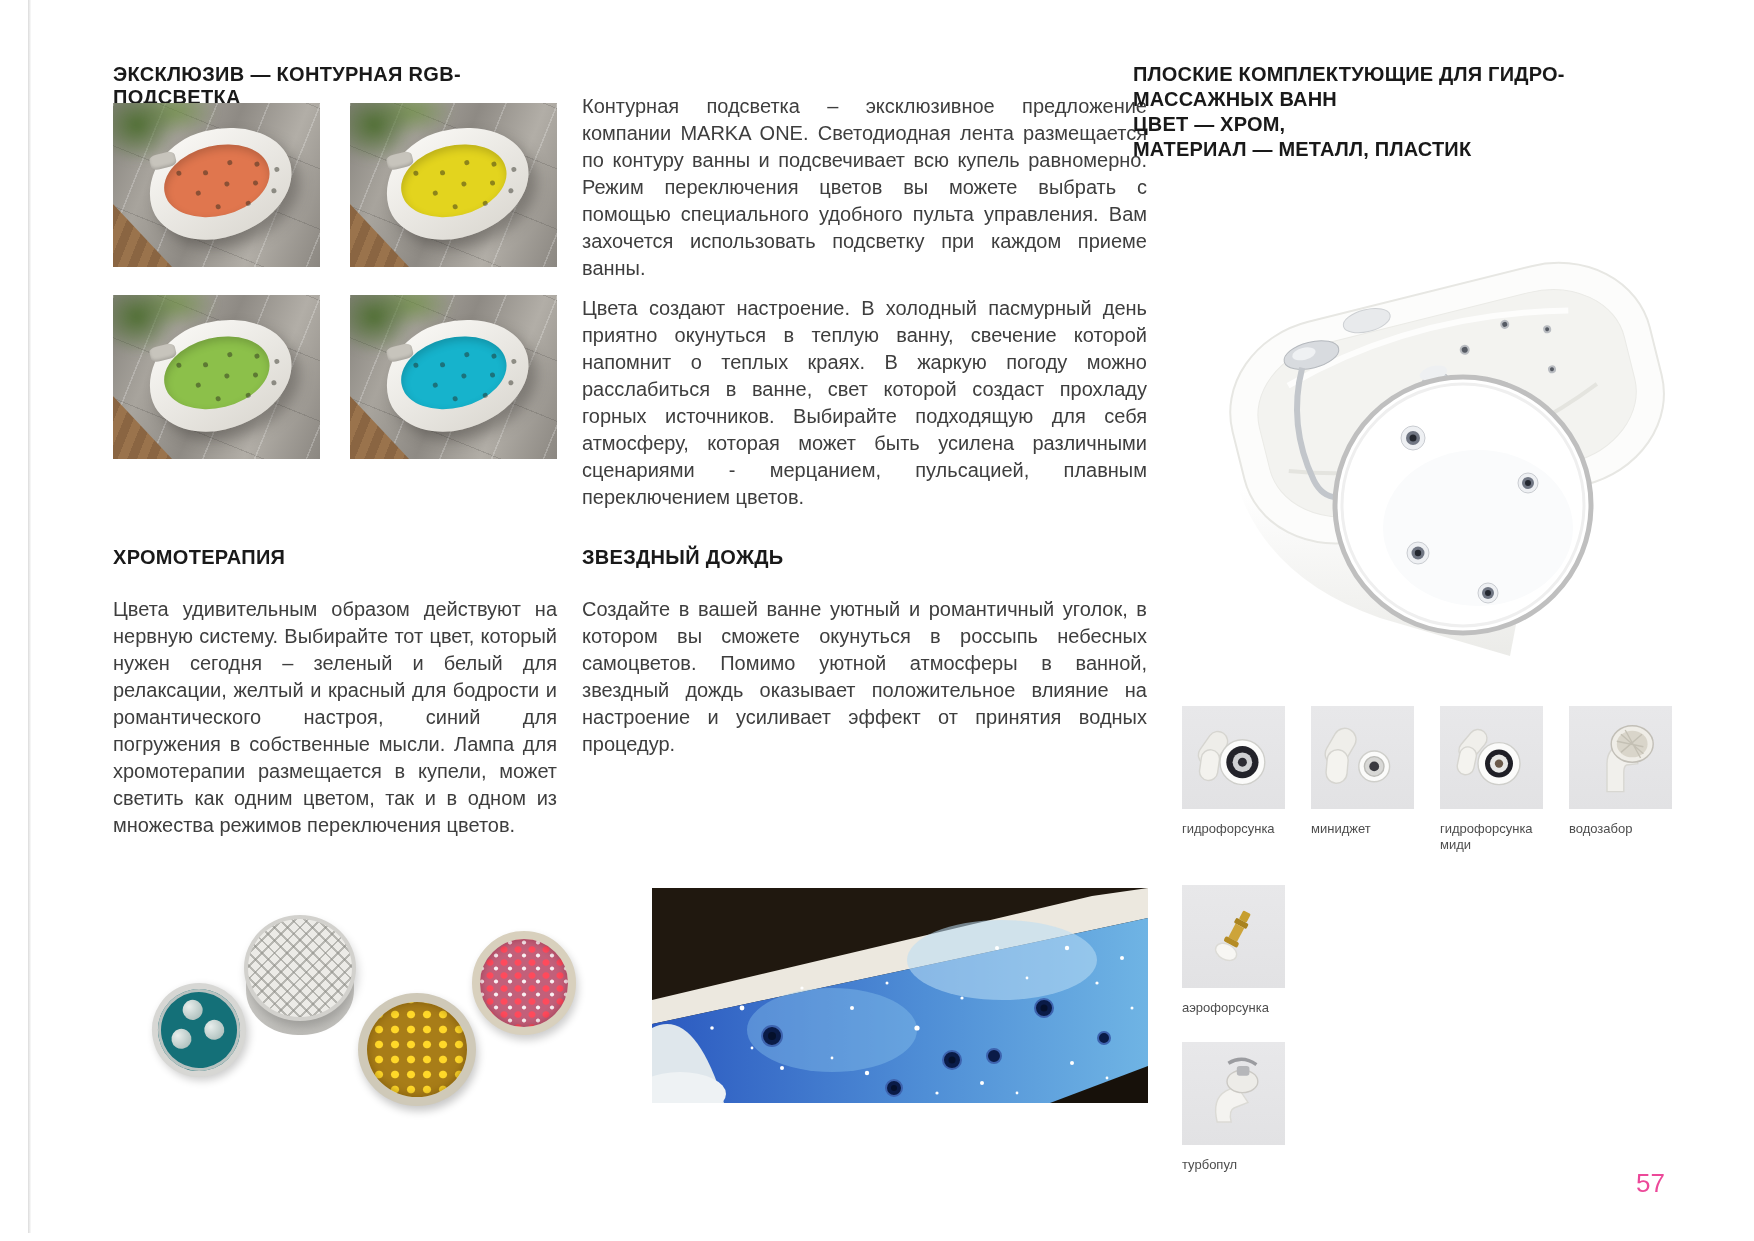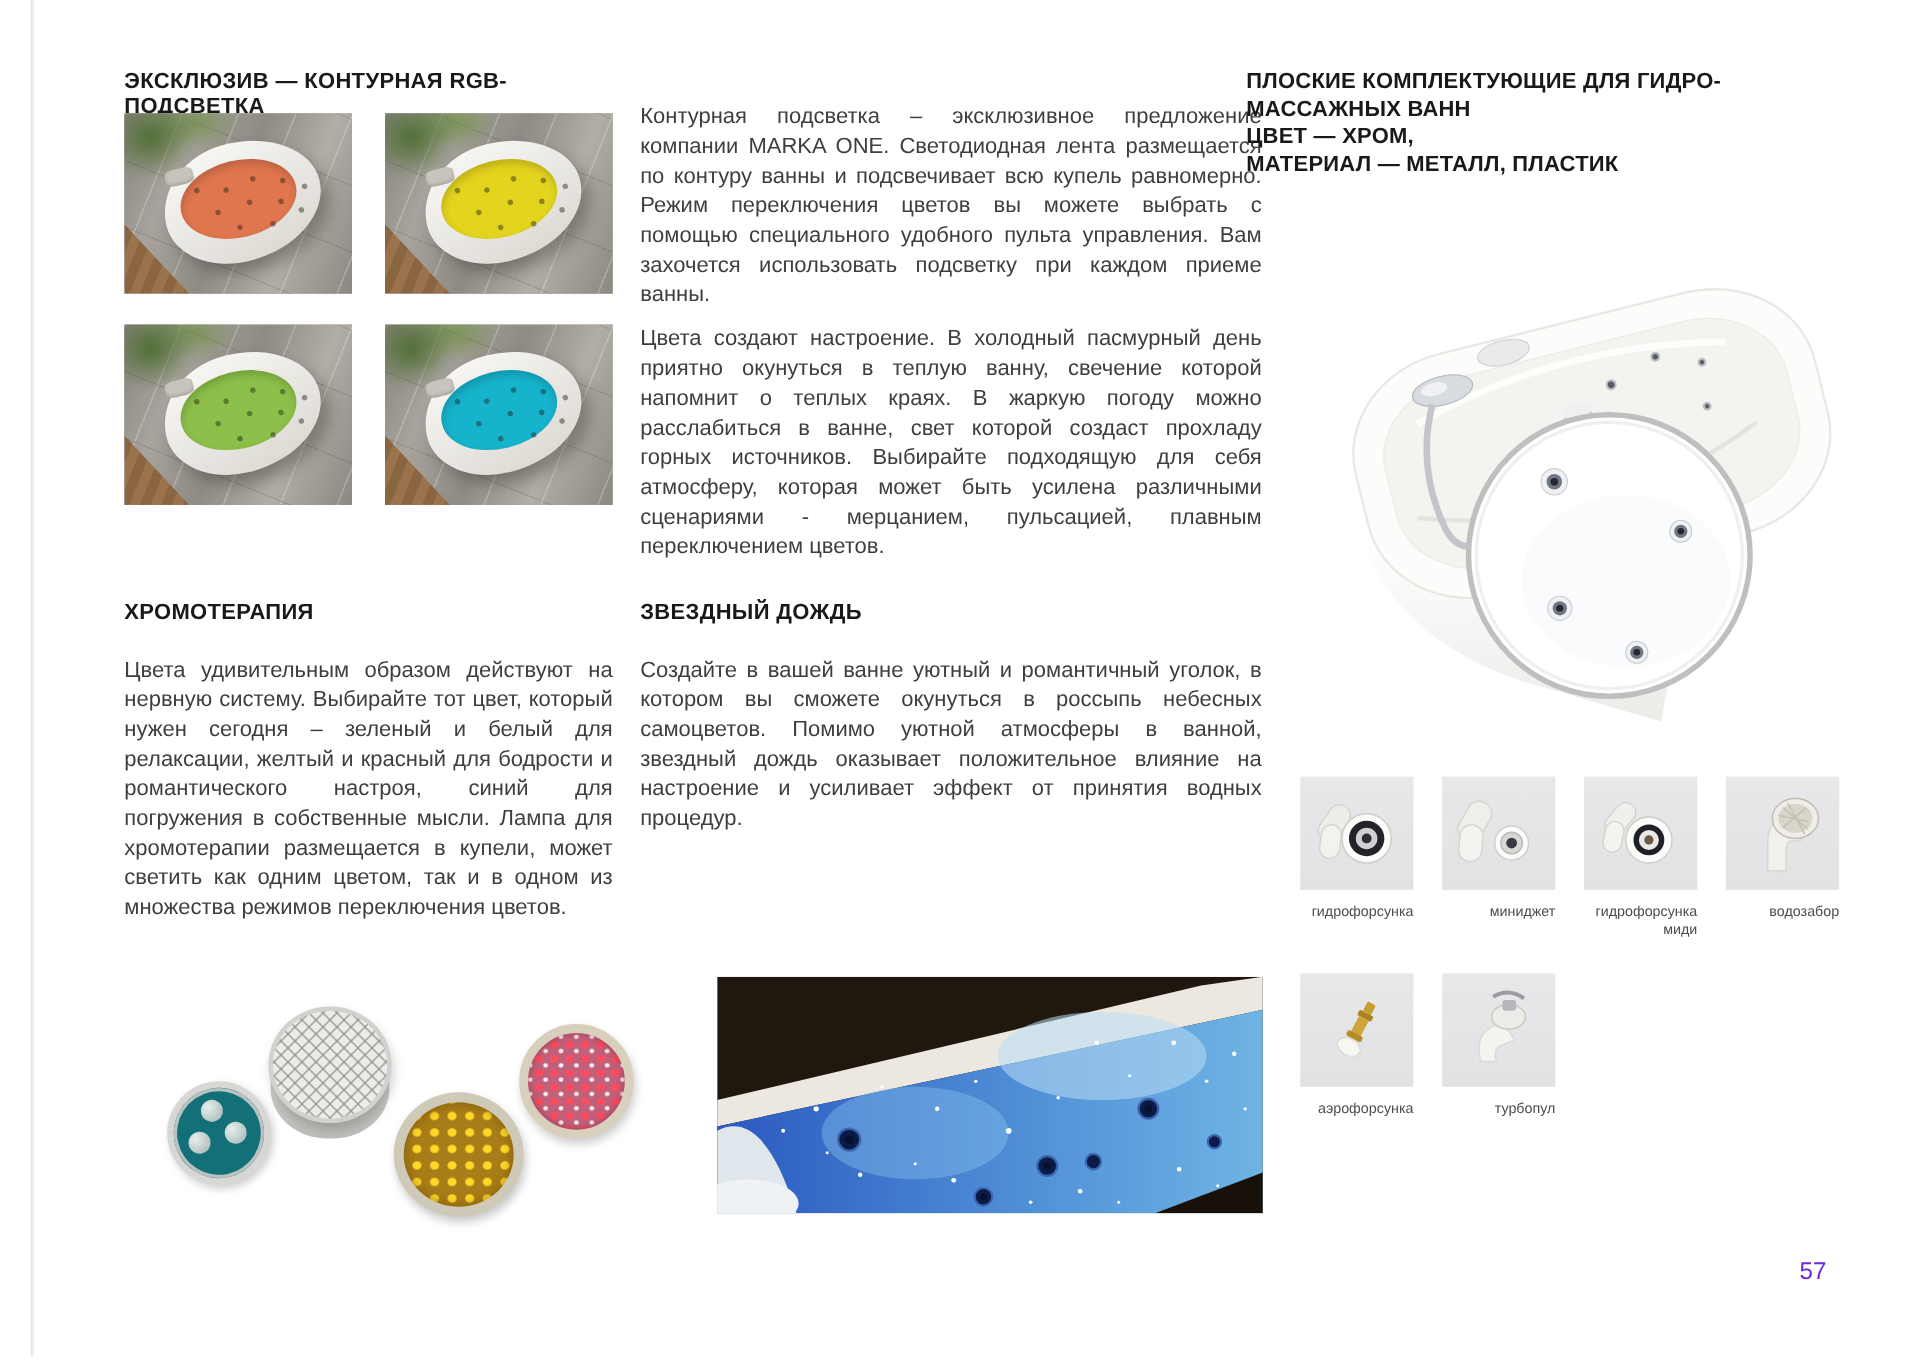--- a/index.html
+++ b/index.html
@@ -11,21 +11,21 @@
   .h-rgb{left:113px;top:63px;width:460px;}
   .h-chromo{left:113px;top:546px;}
   .h-star{left:582px;top:546px;}
   .h-right{position:absolute;left:1133px;top:62px;width:540px;font-size:20px;font-weight:700;
         color:#191919;line-height:25px;letter-spacing:.2px;}
   p.body{position:absolute;margin:0;font-size:20px;line-height:27px;text-align:justify;color:#3e3e3e;}
   .para1{left:582px;top:93px;width:565px;}
   .para2{left:582px;top:295px;width:565px;}
   .para-chromo{left:113px;top:596px;width:444px;}
   .para-star{left:582px;top:596px;width:565px;}
-  .pagenum{position:absolute;left:1636px;top:1143px;font-size:22px;color:#6d28d9;}
+  .pagenum{position:absolute;left:1636px;top:1168px;font-size:26px;color:#ec4899;}
 
   
   .tub-photo{position:absolute;width:207px;height:164px;margin:0;overflow:hidden;background:#9a968f;}
   .tp1{left:113px;top:103px;} .tp2{left:350px;top:103px;}
   .tp3{left:113px;top:295px;} .tp4{left:350px;top:295px;}
   .tile-bg{position:absolute;inset:0;
      background:
        repeating-linear-gradient(112deg,rgba(255,255,255,.22) 0 1.5px,rgba(255,255,255,0) 1.5px 48px),
        repeating-linear-gradient(22deg,rgba(60,58,54,.18) 0 1px,rgba(0,0,0,0) 1px 56px),
        linear-gradient(112deg,#85827c 0%,#a8a49d 24%,#8e8a84 48%,#b2aea7 72%,#8b8781 100%);}
@@ -77,22 +77,22 @@
      box-shadow:2px 5px 9px rgba(0,0,0,.2), inset 0 0 8px rgba(120,20,40,.45);}
 
   
   .star-photo{position:absolute;left:652px;top:888px;width:496px;height:215px;margin:0;}
   .star-photo svg{display:block;}
 
   
   .big-tub{position:absolute;left:1178px;top:198px;width:522px;height:465px;margin:0;}
 
   
-  .comp-row{position:absolute;left:1182px;display:flex;gap:26px;text-align:right;}
-  .row1{top:706px;} .row2{top:885px;}
+  .comp-row{position:absolute;left:1182px;display:flex;gap:26px;}
+  .row1{top:706px;} .row2{top:885px;flex-direction:column;}
   .comp{width:103px;display:flex;flex-direction:column;}
   .comp-box{width:103px;height:103px;background:linear-gradient(#e8e8ea,#e2e2e4);
      display:flex;align-items:center;justify-content:center;}
   .comp-box svg{width:84px;height:84px;}
   .comp-label{margin-top:12px;font-size:13px;line-height:16px;color:#4d4d4d;}
 </style>
 </head>
 <body>
 
 <div class="page">

